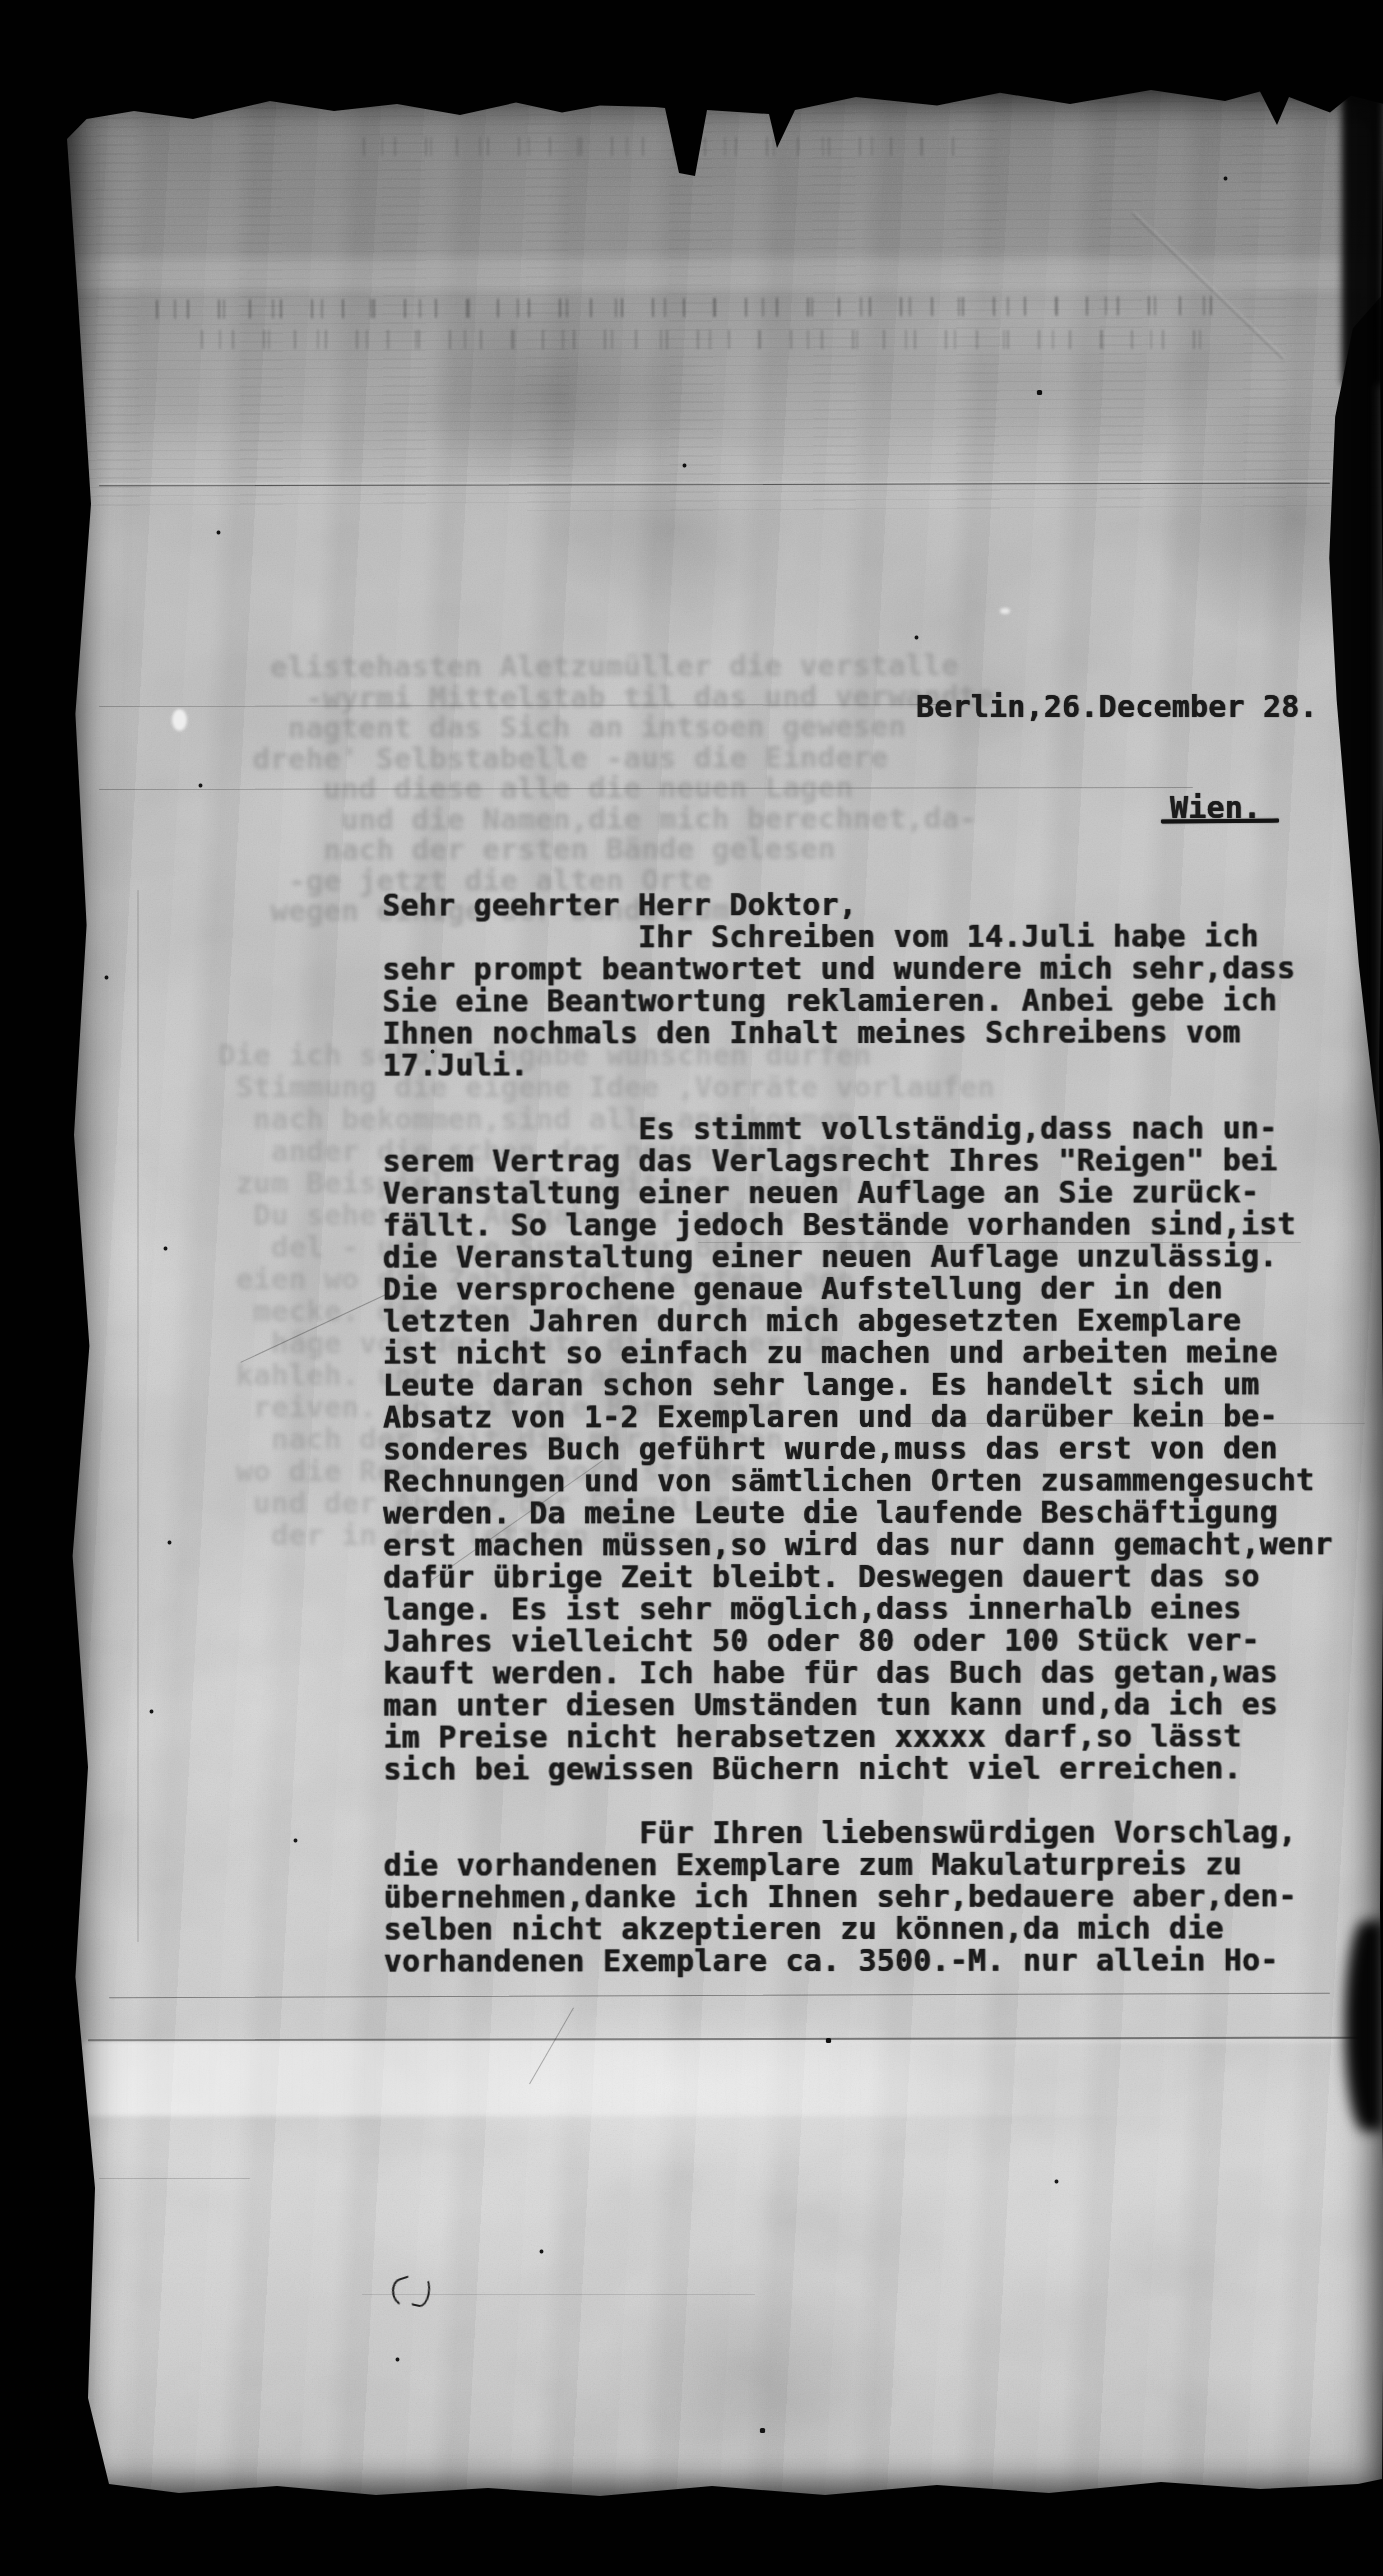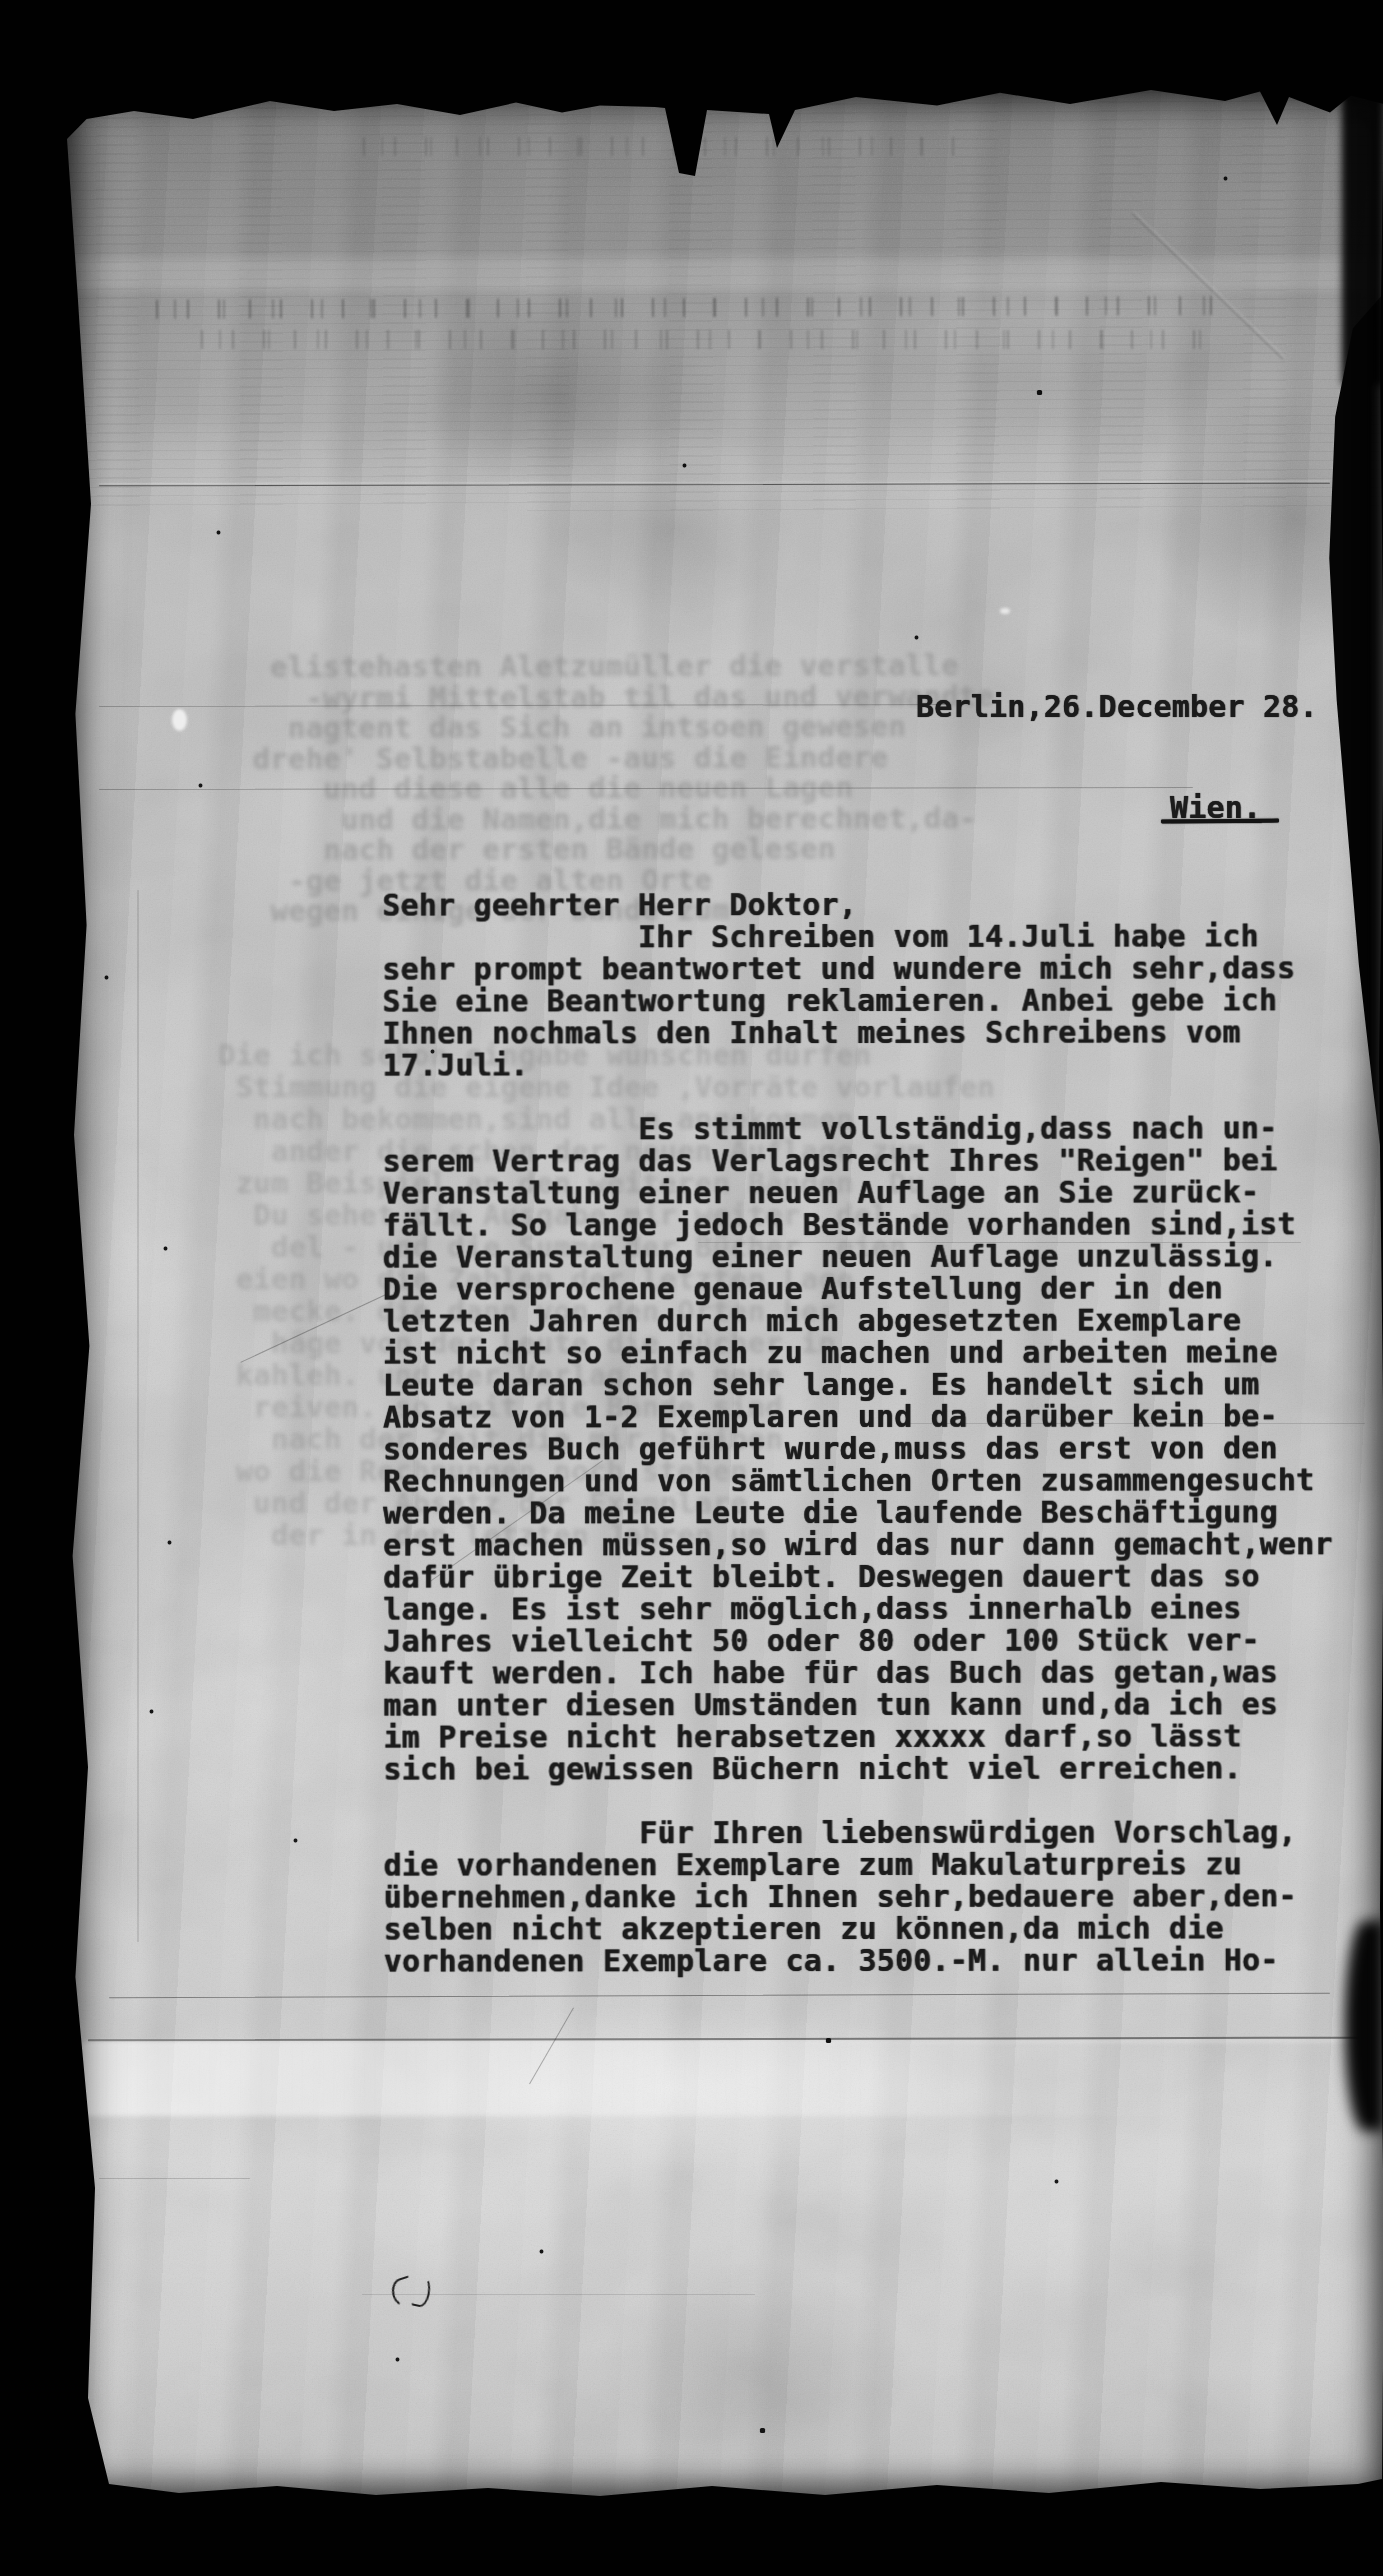--- a/index.html
+++ b/index.html
@@ -62,21 +62,21 @@
   
   .typed{white-space:pre;color:#1b1b1b;font-weight:700;font-size:30px;letter-spacing:0.2px;
     line-height:32px;
     text-shadow:0 0 0.9px rgba(20,20,20,.92), 0.8px 0.4px 0.7px rgba(20,20,20,.34),
       -0.4px -0.3px 0.4px rgba(20,20,20,.22);
     filter:blur(0.2px);}
   .title{left:316px;top:518px;text-shadow:0 0 1.1px rgba(8,8,8,.95),1.2px 0 0.4px rgba(8,8,8,.75),
       0.6px 0.7px 0.7px rgba(8,8,8,.4);}
   .dateline{left:849px;top:608px;}
   .recipient{left:316px;top:684px;}
-  .city{left:1103px;top:709px;text-decoration:underline;}
+  .city{left:1103px;top:709px;}
   .city-underline{left:1094px;top:736px;width:118px;height:3.5px;background:#141414;
     border-radius:1.4px;box-shadow:0 0 1.4px rgba(0,0,0,.75);transform:rotate(-.4deg);}
   .body{left:316px;top:776px;transform:rotate(-.08deg);}
 
   
   .crease{background:rgba(15,15,15,.45);height:1.4px;border-radius:0.7px;}
   .c1{left:32px;top:401px;width:1231px;background:rgba(8,8,8,.55);transform:rotate(-.12deg);
       box-shadow:0 -2.1px 1.4px rgba(255,255,255,.35);}
   .c2{left:32px;top:622px;width:852px;opacity:.55;height:1.4px;transform:rotate(-.15deg);}
   .c3{left:32px;top:705px;width:1094px;opacity:.6;height:1.4px;transform:rotate(-.1deg);}

